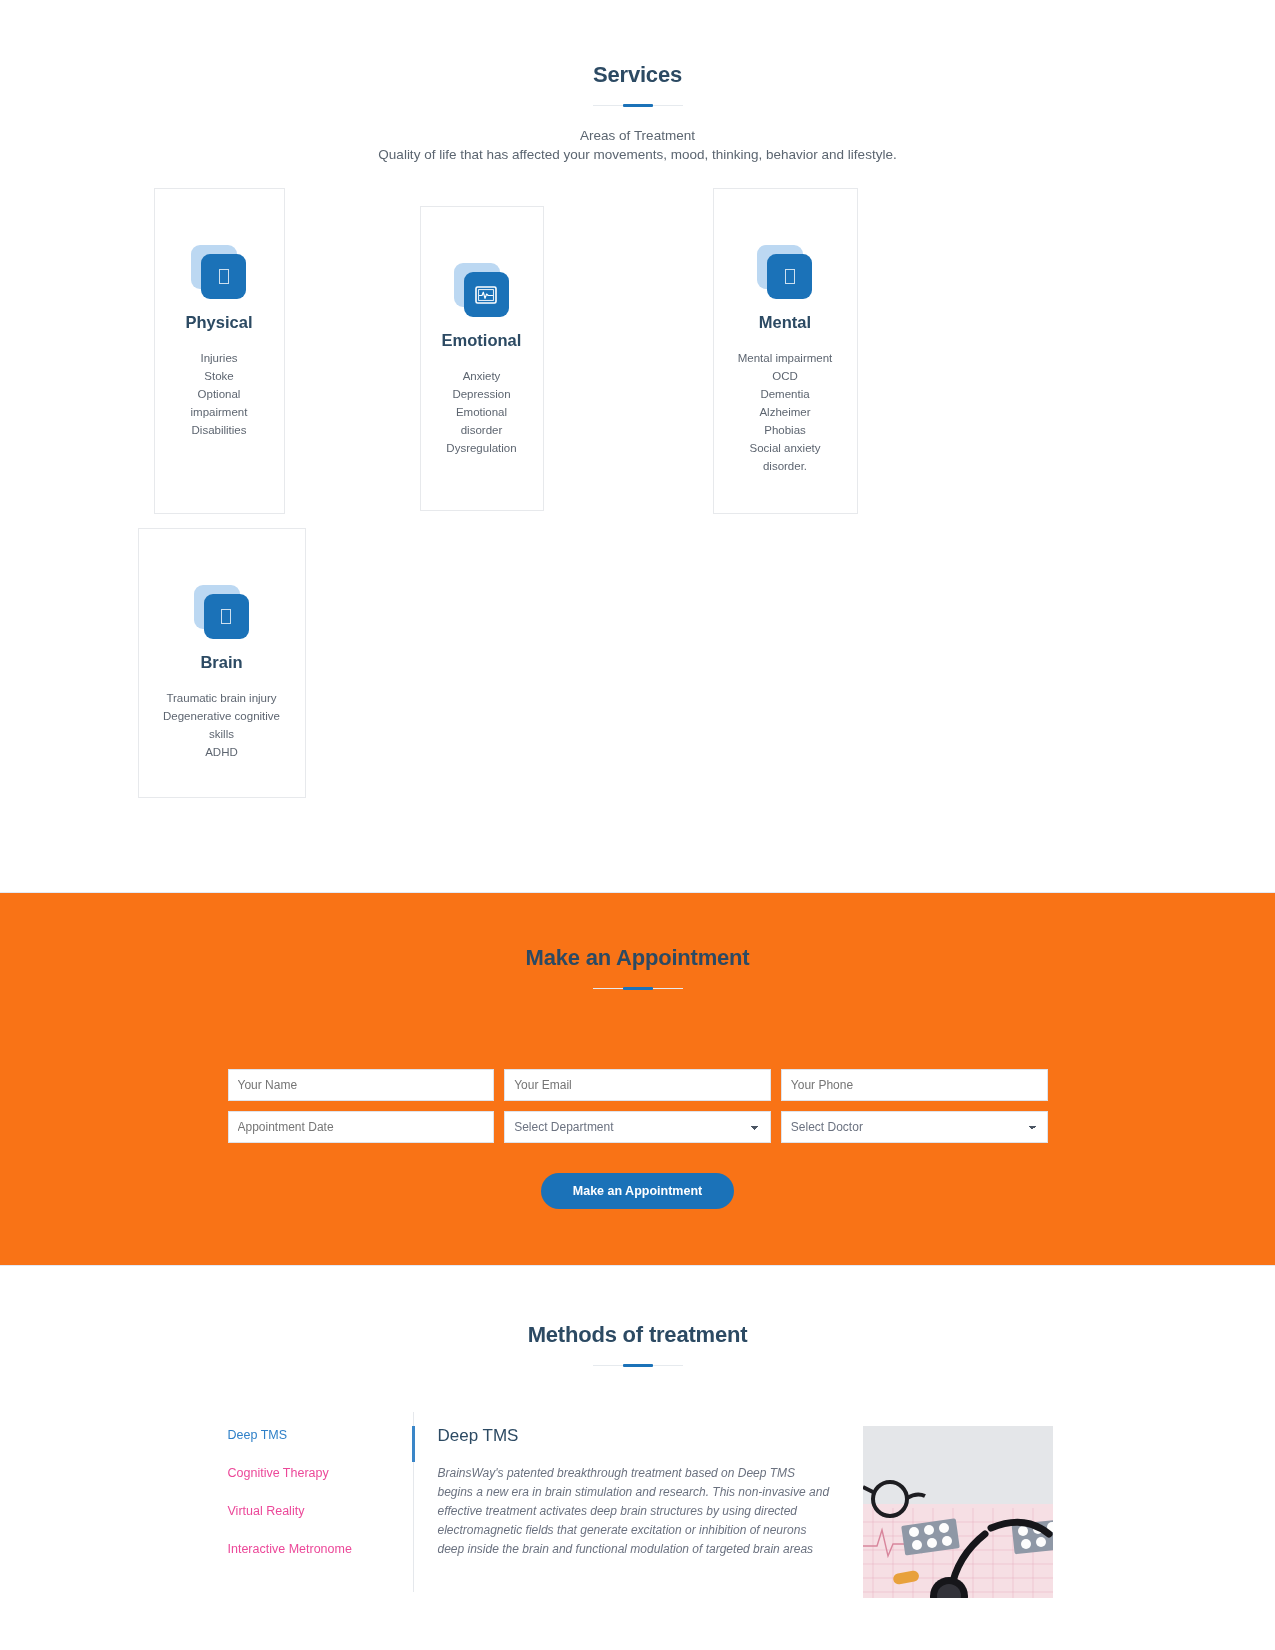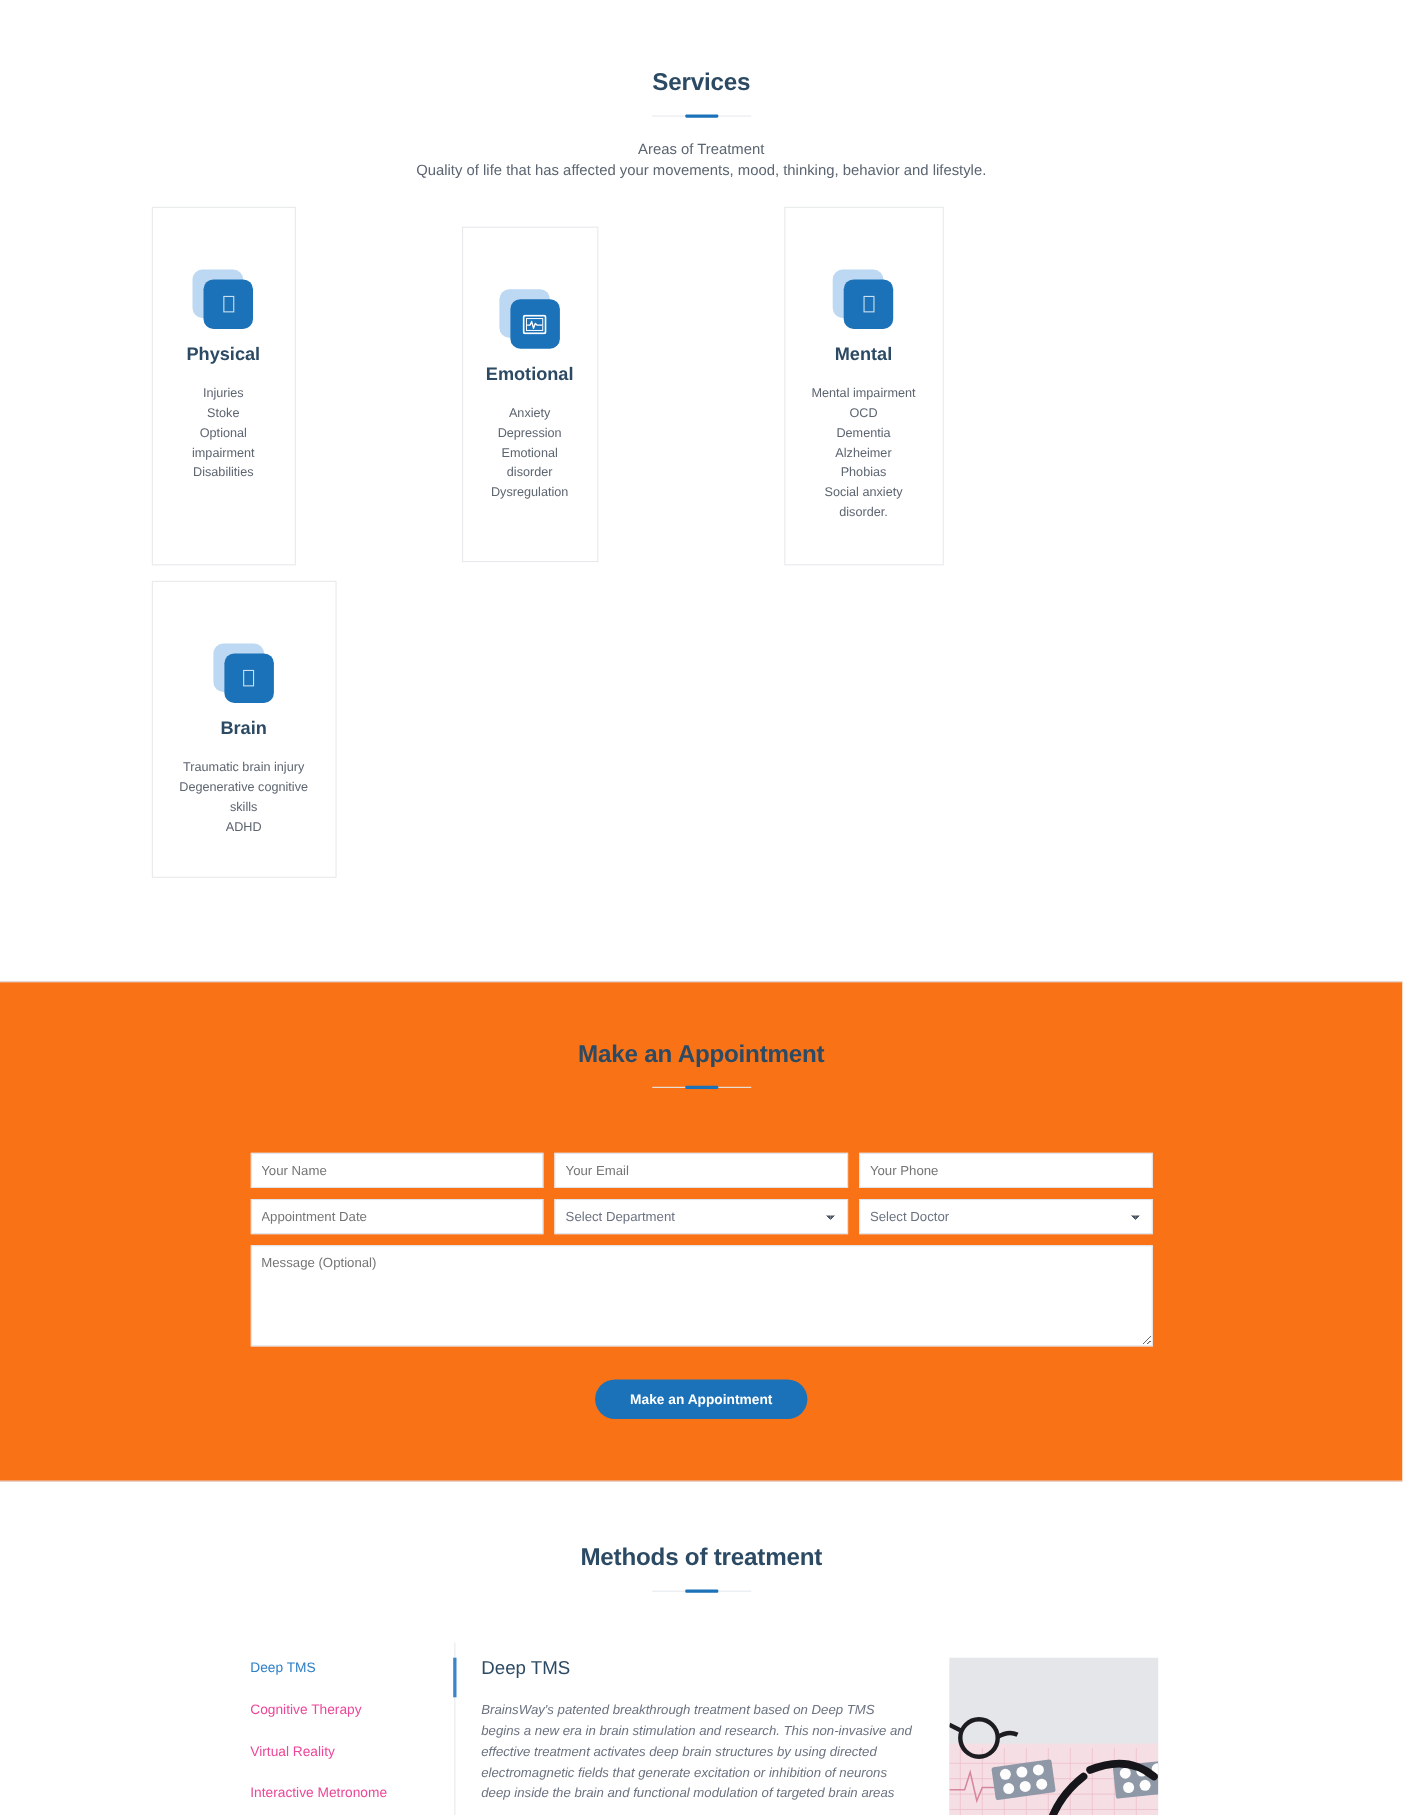--- a/index.html
+++ b/index.html
@@ -59,21 +59,21 @@
     margin: 24px auto 0;
     height: 620px;
   }
   .card {
     position: absolute;
     background: #ffffff;
     border: 1px solid #e7e9ec;
     text-align: center;
     padding: 56px 14px 20px;
   }
-  .card-physical  { left: 0px;   top: 0px;   width: 131px; height: 326px; }
+  .card-physical  { left: 16px;   top: 0px;   width: 131px; height: 326px; }
   .card-emotional { left: 282px; top: 18px;  width: 124px; height: 305px; }
   .card-mental    { left: 575px; top: 0px;   width: 145px; height: 326px; }
   .card-brain     { left: 0px;   top: 340px; width: 168px; height: 270px; }
 
   .icon-stack {
     position: relative;
     width: 56px;
     height: 54px;
     margin: 0 auto 14px;
   }
@@ -121,21 +121,21 @@
 
   
   .appointment {
     background: #f97316;
     border-top: 1px solid #e3e9f5;
     border-bottom: 1px solid #e3e9f5;
     padding: 52px 0 56px;
     margin-top: 44px;
   }
   .appt-inner { width: 820px; margin: 0 auto; }
-  .appt-form { margin-top: 59px; }
+  .appt-form { margin-top: 80px; }
   .form-row {
     display: flex;
     gap: 10px;
     margin-bottom: 10px;
   }
   .field {
     flex: 1;
     height: 32px;
     background: #fff;
     border: 1px solid #dfe3ea;
@@ -347,21 +347,20 @@
       <div class="form-row">
         <input class="field" type="text" placeholder="Appointment Date" style="">
         <select class="field">
           <option>Select Department</option>
         </select>
         <select class="field">
           <option>Select Doctor</option>
         </select>
       </div>
 
-      <textarea class="msg-field" placeholder="Message (Optional)" style=""></textarea>
 
       <div class="submit-wrap">
         <button type="submit" class="submit-btn">Make an Appointment</button>
       </div>
     </form>
   </div>
 </section>
 
 <section class="methods">
   <div class="section-head">

